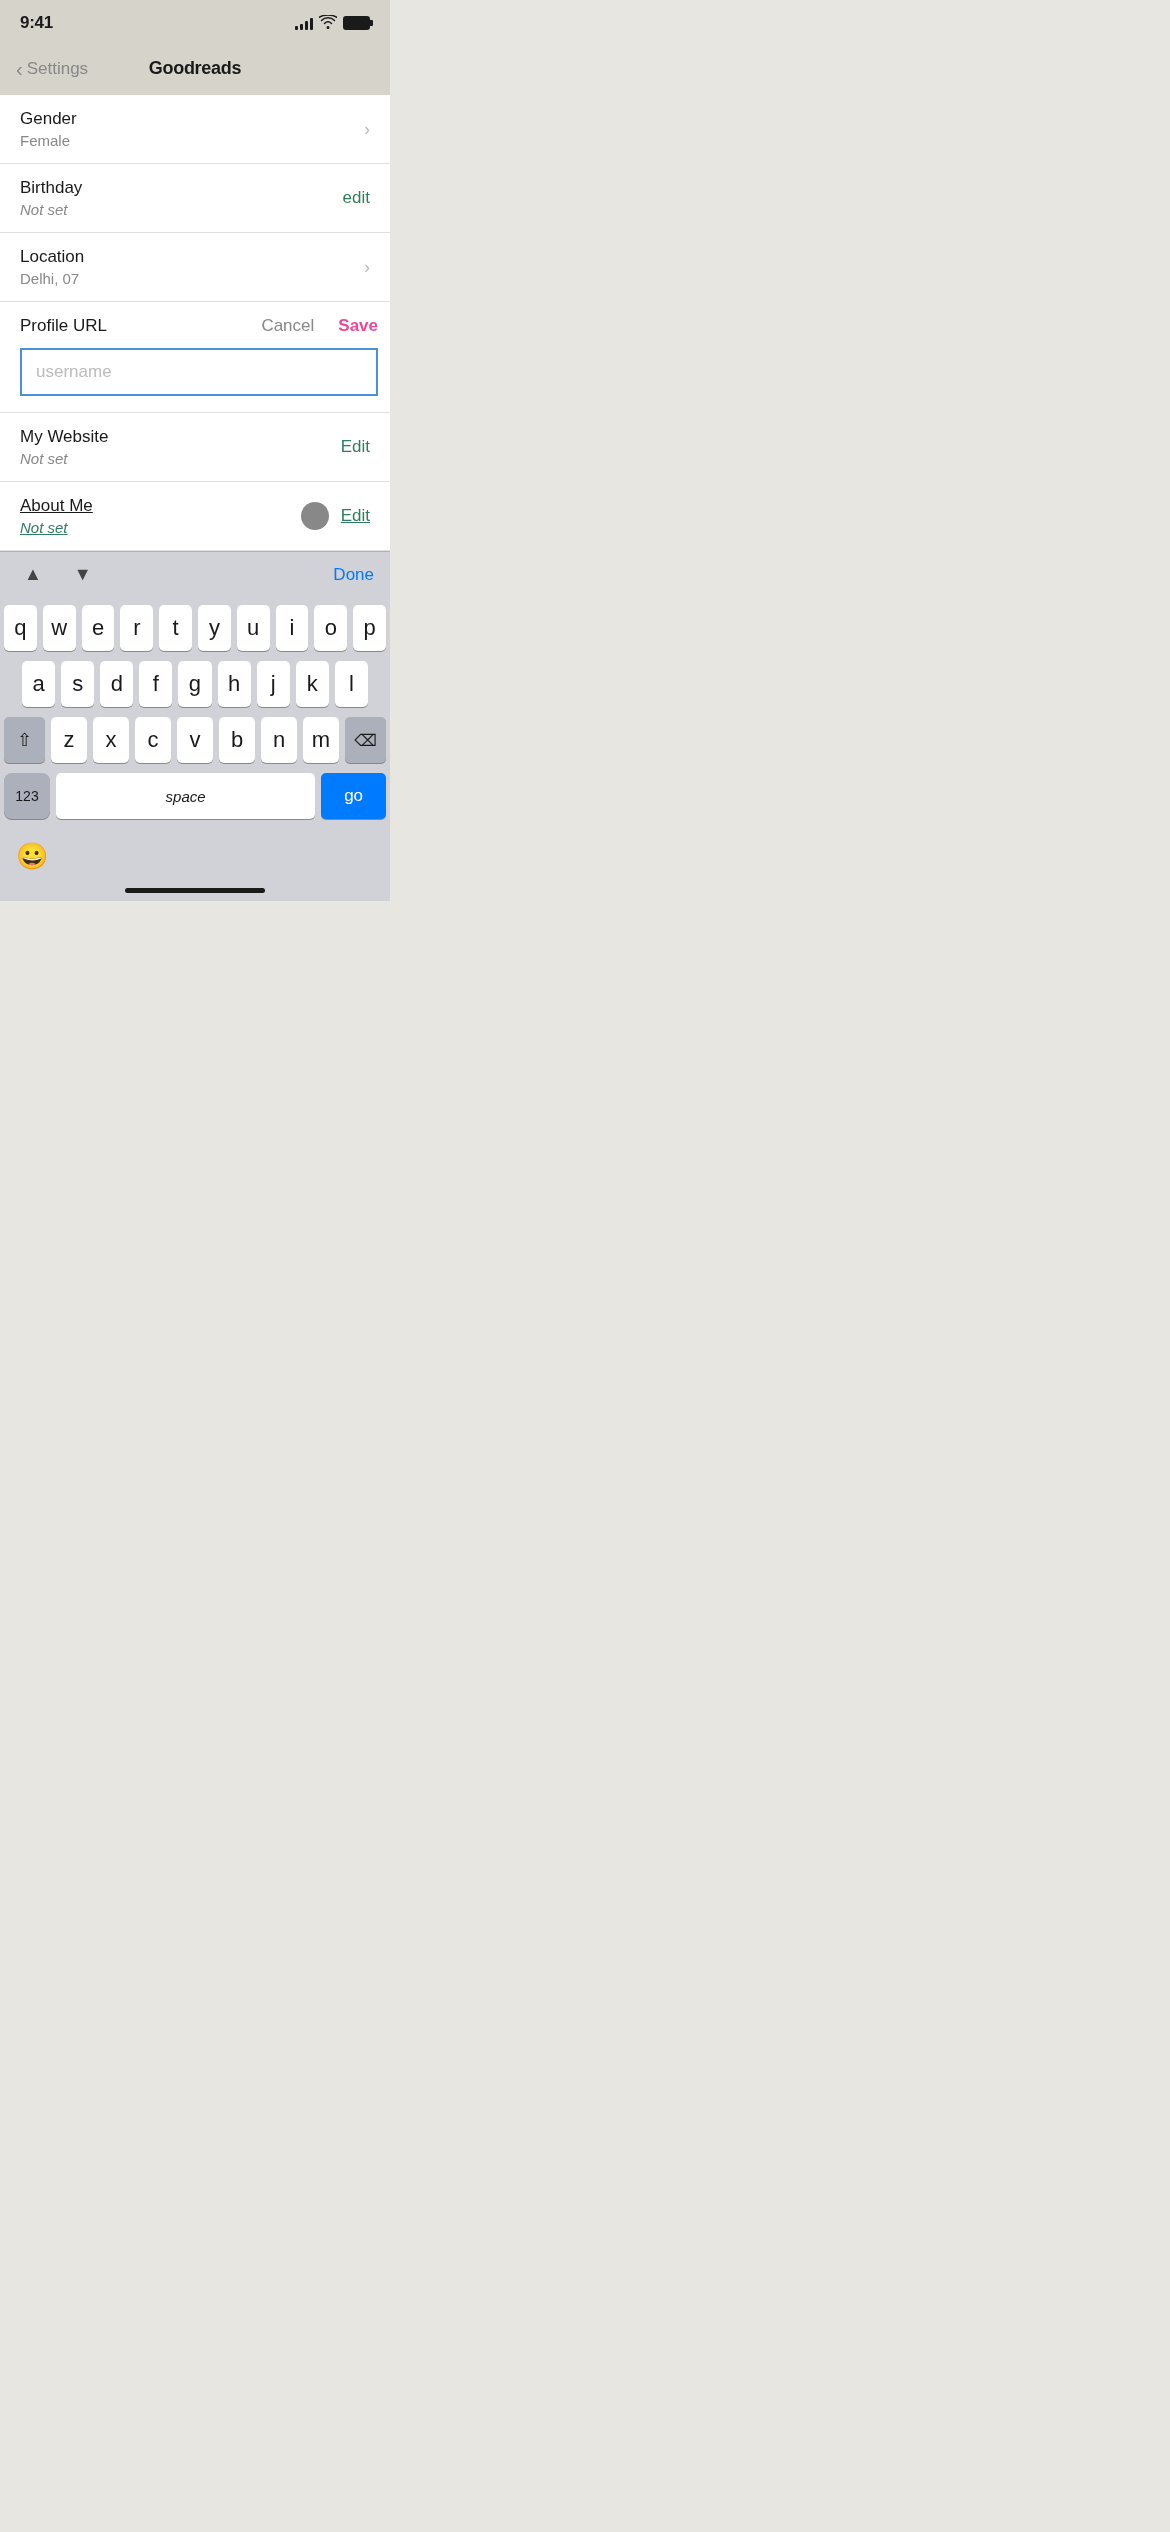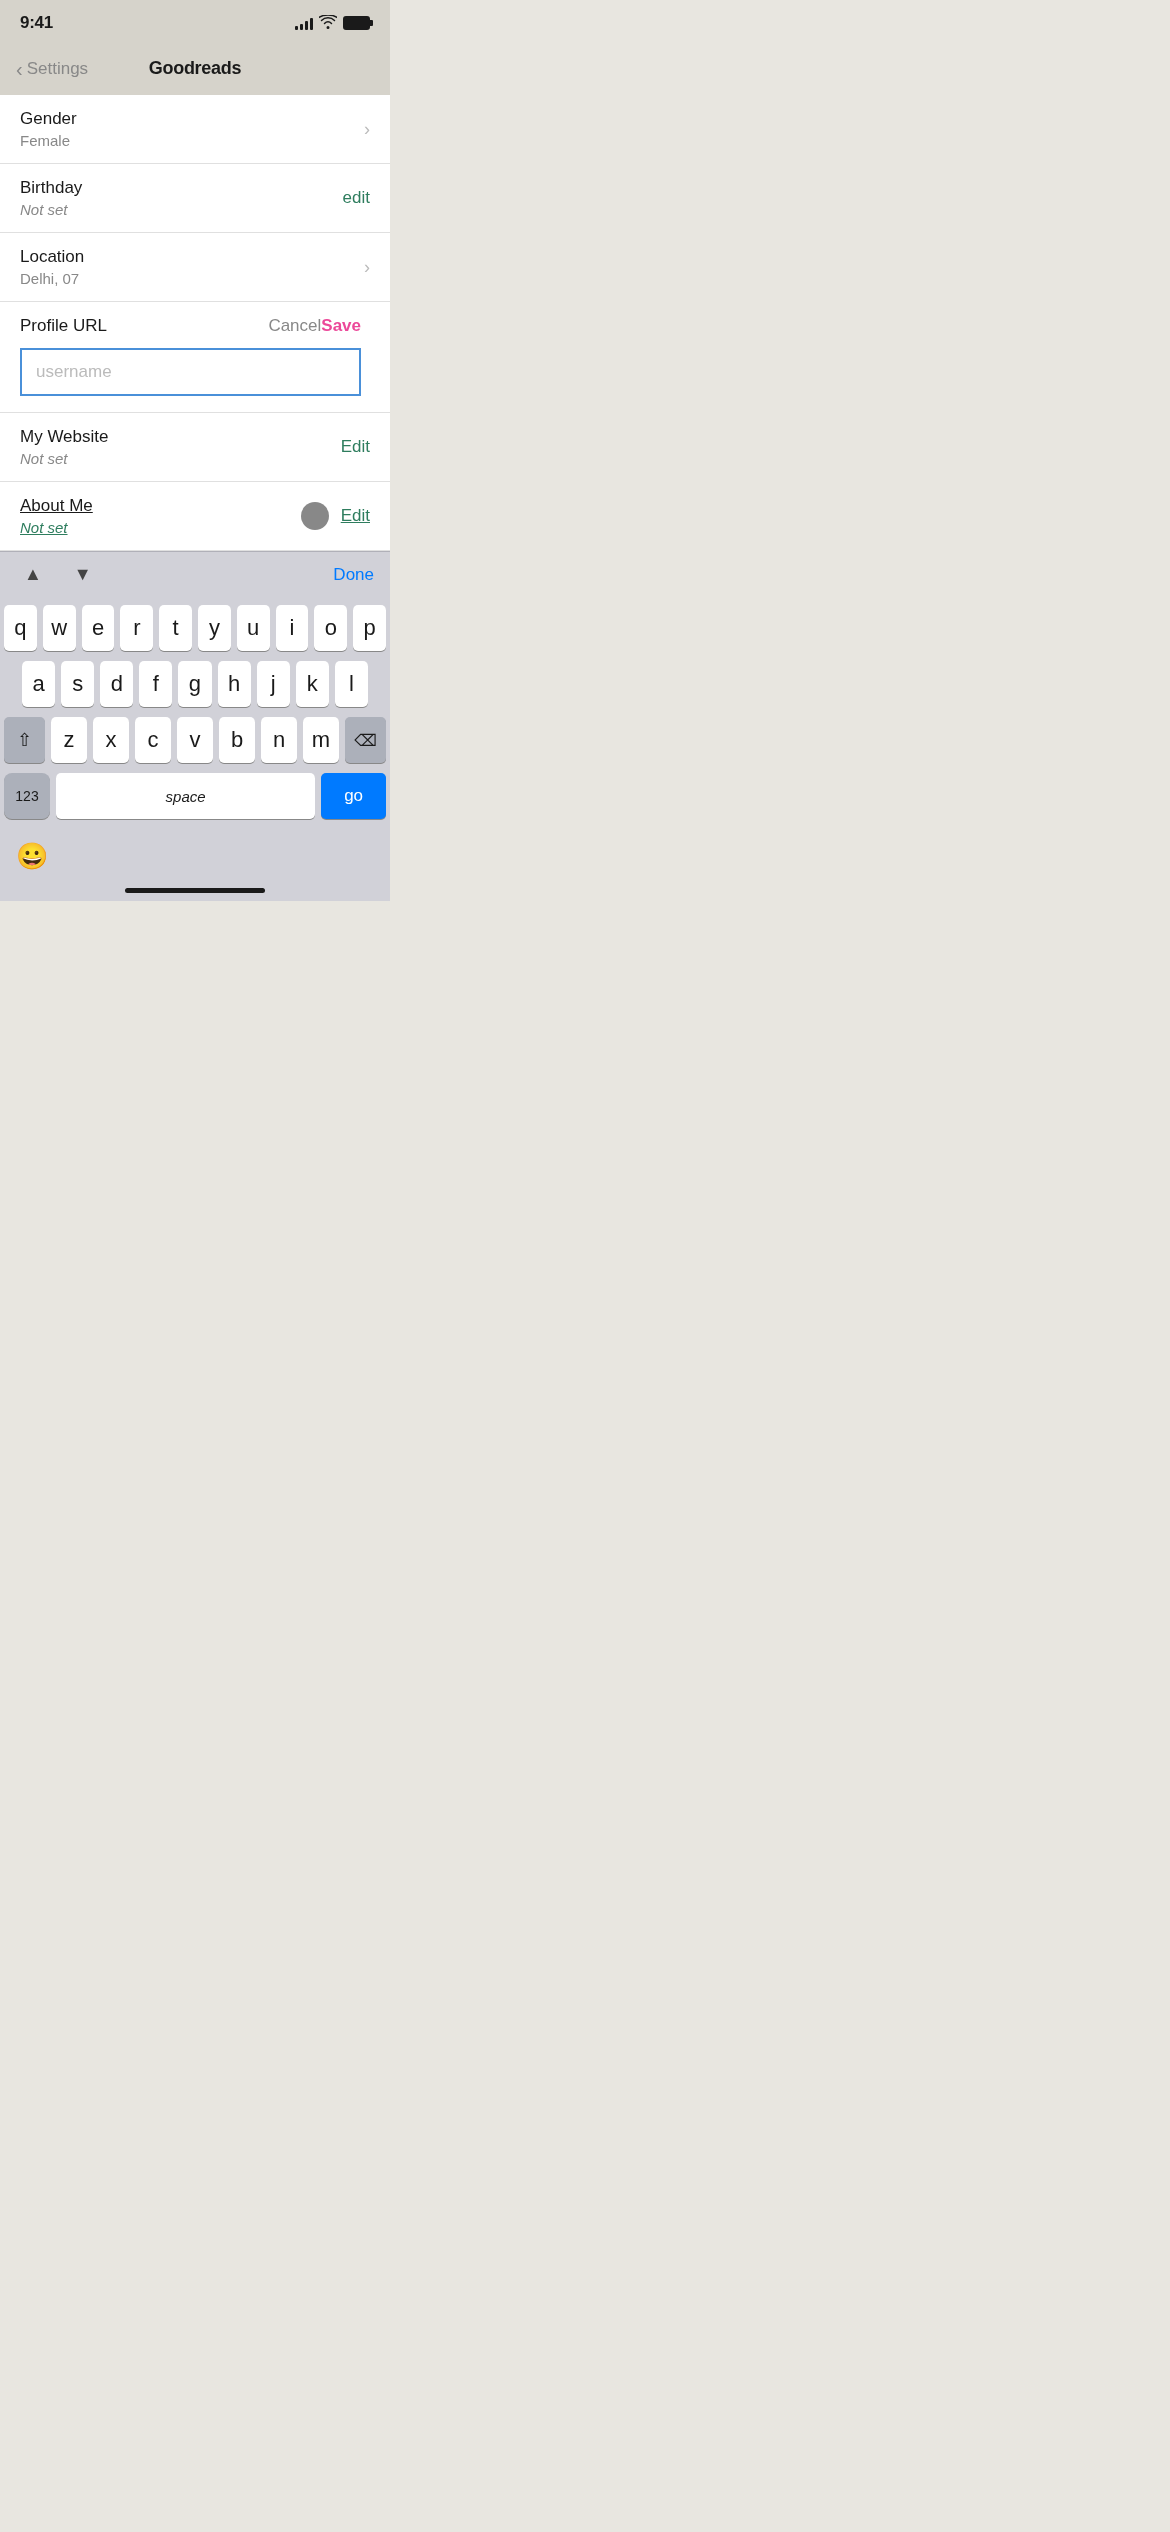--- a/index.html
+++ b/index.html
@@ -151,41 +151,41 @@
 
     .edit-btn {
       color: #2e7d5e;
       font-size: 17px;
       font-weight: 500;
     }
 
     
     .profile-url-section {
       background: #fff;
-      padding: 14px 29px 0 20px;
+      padding: 14px 12px 0 20px;
       border-bottom: 1px solid #e0e0e0;
     }
 
     .profile-url-header {
       display: flex;
       align-items: center;
       justify-content: space-between;
       margin-bottom: 12px;
     }
 
     .profile-url-title {
       font-size: 17px;
       font-weight: 500;
       color: #1a1a1a;
     }
 
     .profile-url-actions {
       display: flex;
       align-items: center;
-      gap: 0;
+      gap: 24px;
     }
 
     .cancel-btn {
       color: #888;
       font-size: 17px;
     }
 
     .save-btn {
       color: #ec4899;
       font-size: 17px;

